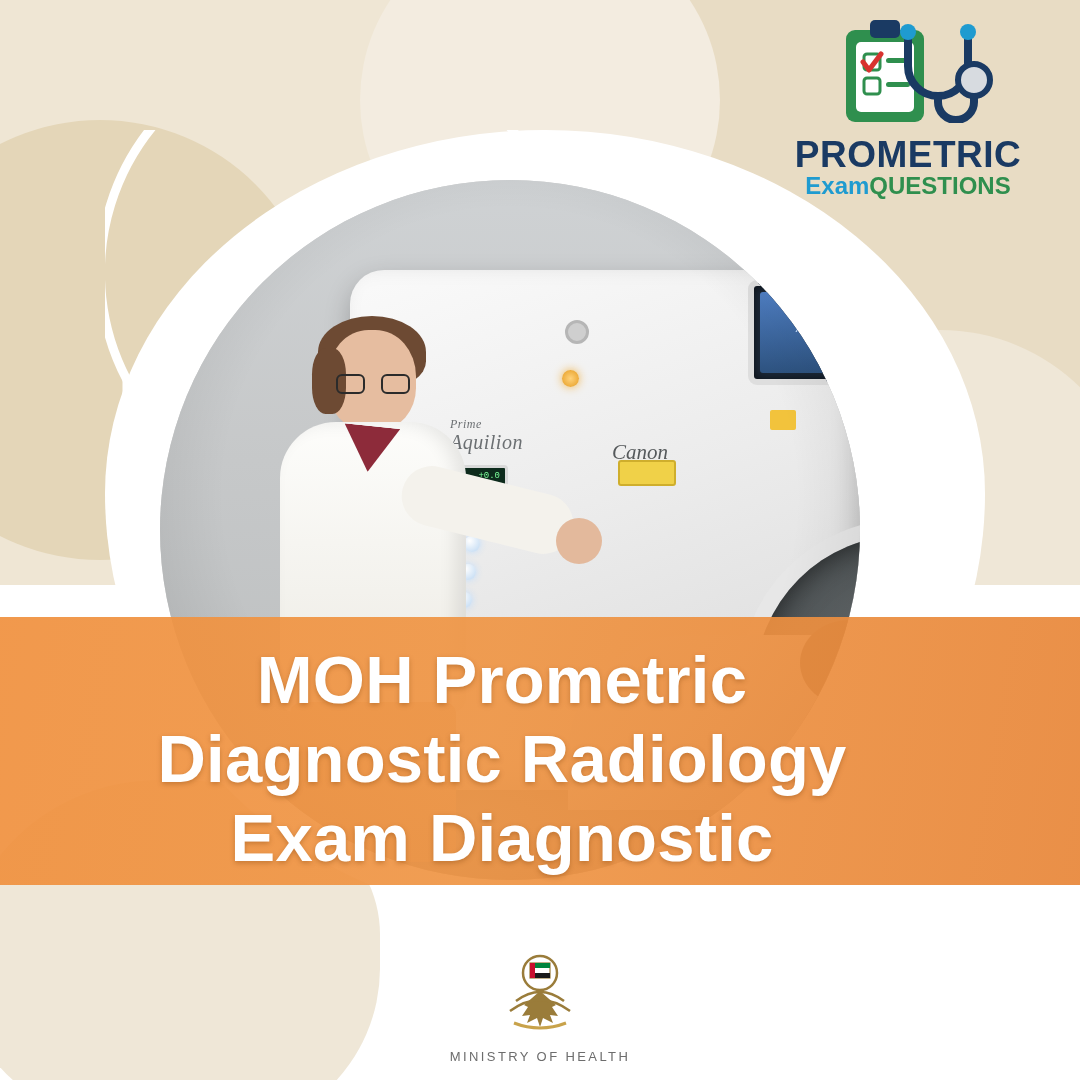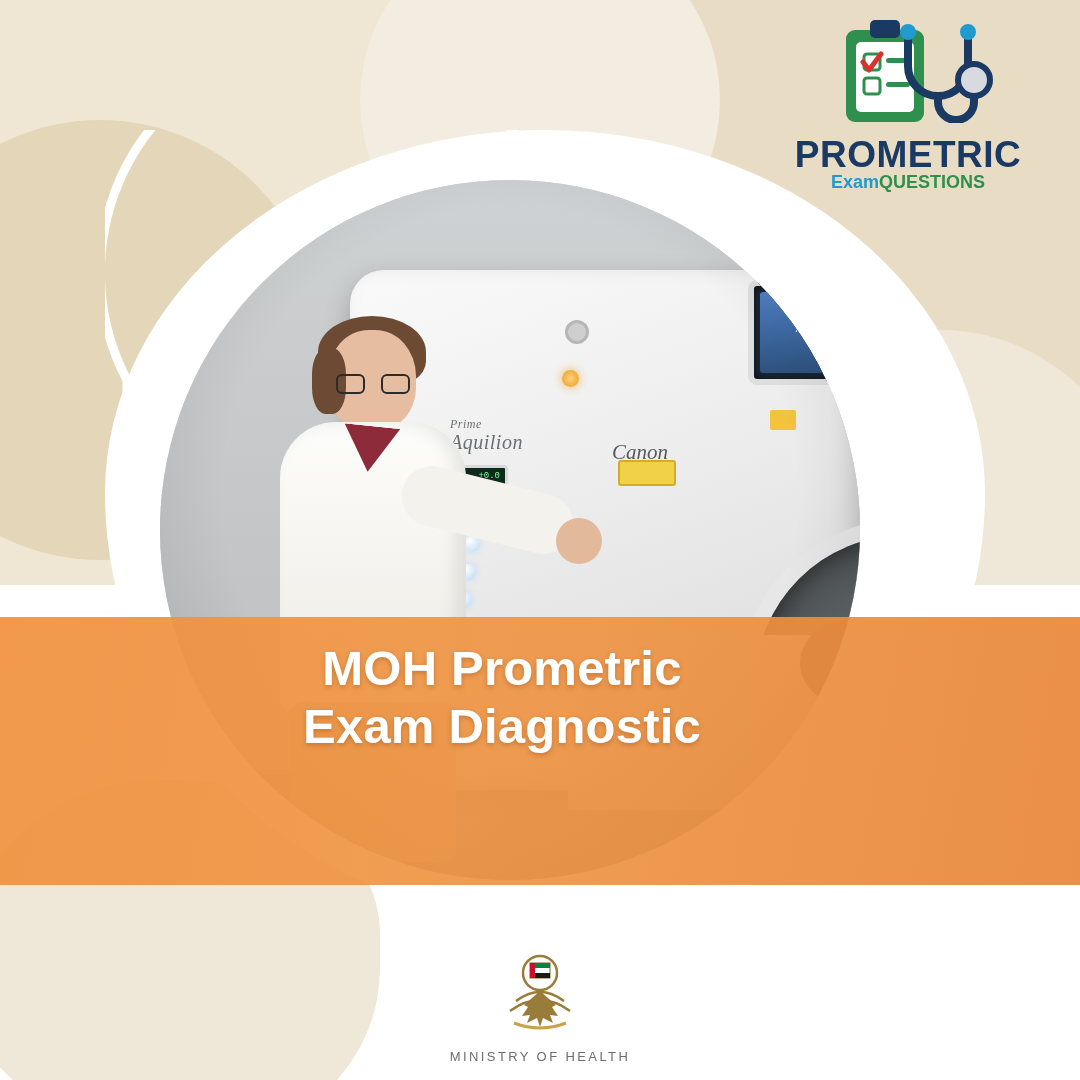--- a/index.html
+++ b/index.html
@@ -191,33 +191,33 @@
 
   
   .band {
     position:absolute; left:0; top:617px; width:1080px; height:268px;
     background:linear-gradient(100deg,#f0913f 0%,#ef9646 45%,#e8873a 100%);
     opacity:.93;
   }
   .band-title {
     position:absolute; left:0; top:640px; width:1004px;
     text-align:center; color:#ffffff;
-    font-size:49px; font-weight:bold; line-height:1.18;
+    font-size:67px; font-weight:bold; line-height:1.18;
     text-shadow:0 2px 5px rgba(120,60,10,.35);
     letter-spacing:.2px;
   }
   .band-title span { display:block; }
 
   
   .logo { position:absolute; right:22px; top:18px; width:300px; height:175px; }
   .logo-word { position:absolute; left:0; top:102px; width:100%; text-align:center;margin-top:14px; }
   .logo-prometric {
     font-size:37px; font-weight:bold; color:#1a3a63; letter-spacing:.5px;
   }
-  .logo-sub { margin-top:-4px; font-size:18px; font-weight:bold; }
+  .logo-sub { margin-top:-4px; font-size:24px; font-weight:bold; }
   .logo-exam { color:#1f9bd0; }
   .logo-questions { color:#2f8f4e; }
 
   
   .moh { position:absolute; left:0; bottom:16px; width:1080px; text-align:center; }
   .moh-ar {
     color:#9a7c3a; font-size:19px; margin-top:4px; letter-spacing:3px;
   }
   .moh-en {
     color:#6d6d6d; font-size:13px; letter-spacing:2.4px; margin-top:10px;
@@ -309,20 +309,21 @@
       <div class="tech-trousers"></div>
     </div>
 
     <div class="photo-shade"></div>
   </div>
 </div>
 
 <div class="band"></div>
 <div class="band-title">
   <span>MOH Prometric</span>
+  <span>Diagnostic Radiology</span>
   <span>Exam Diagnostic</span>
 </div>
 
 <div class="logo">
   <svg width="300" height="105" viewBox="0 0 300 105">
 
     <rect x="88" y="12" width="78" height="92" rx="9" fill="#2f8f4e"></rect>
     <rect x="98" y="24" width="58" height="70" rx="5" fill="#ffffff"></rect>
     <rect x="112" y="2" width="30" height="18" rx="5" fill="#1a3a63"></rect>
     <rect x="106" y="36" width="16" height="16" rx="3" fill="#ffffff" stroke="#2f8f4e" stroke-width="3"></rect>

